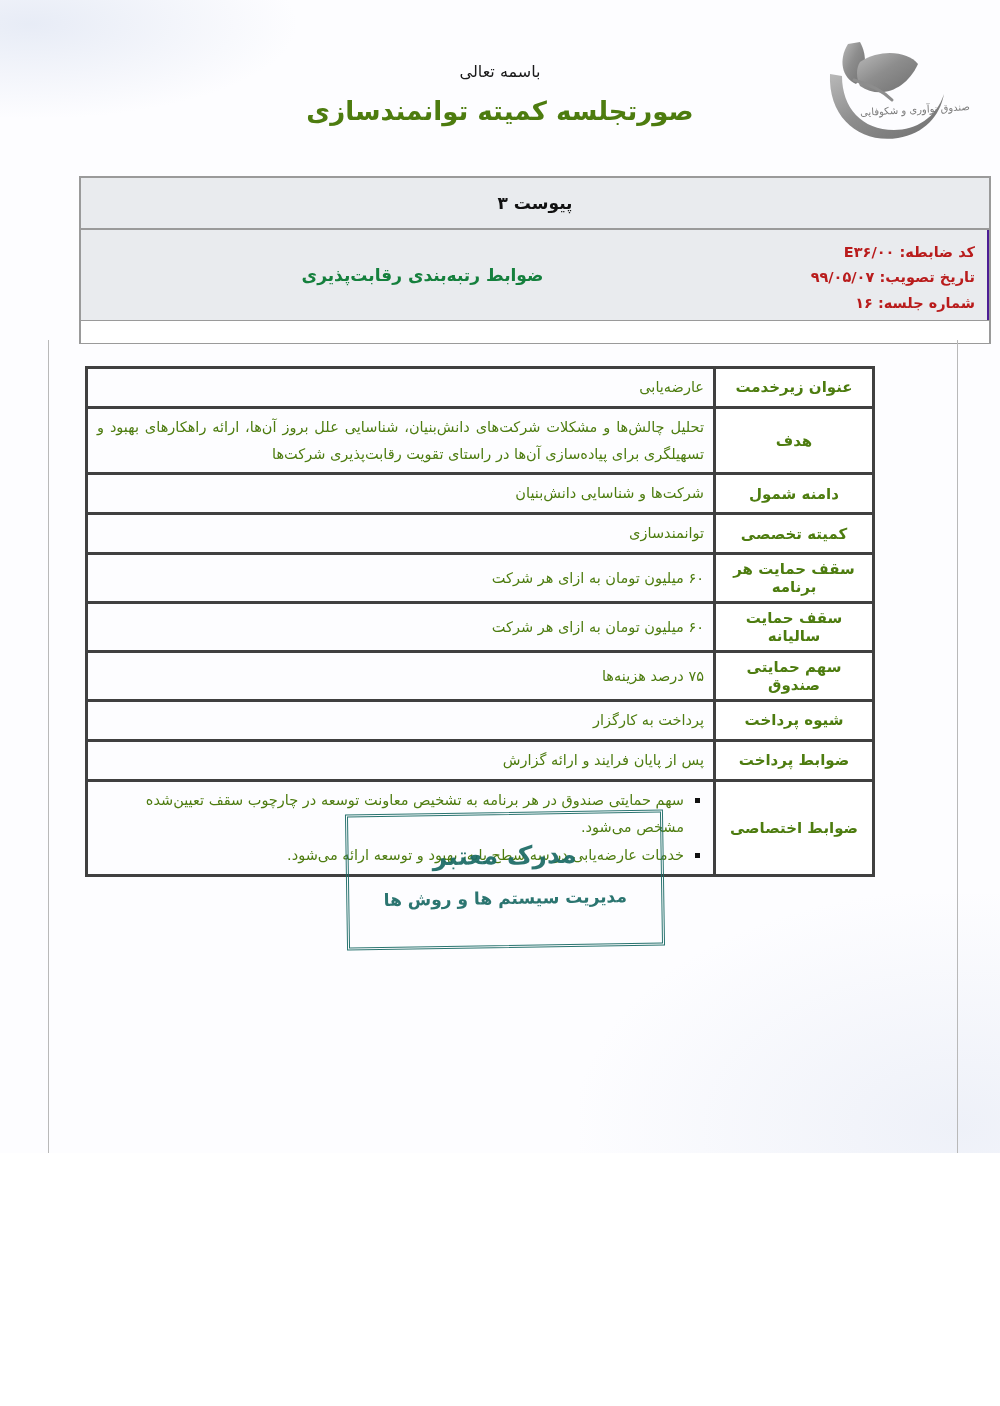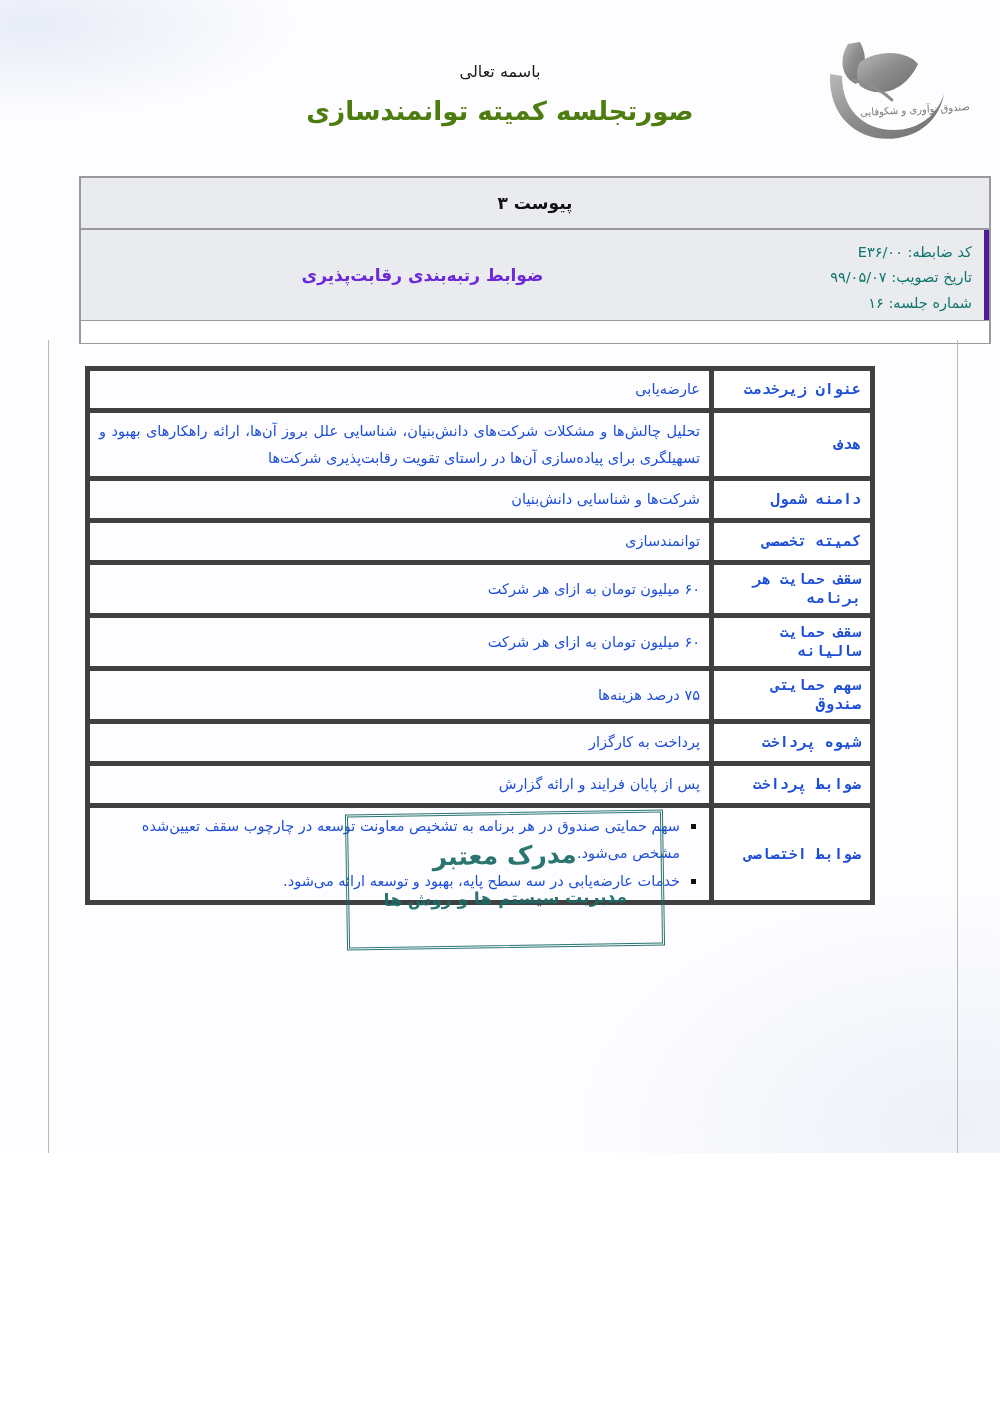--- a/index.html
+++ b/index.html
@@ -107,32 +107,32 @@
     flex-direction: row-reverse;
     height: 90px;
   }
   .meta-title {
     flex: 1 1 auto;
     display: flex;
     align-items: center;
     justify-content: center;
     font-size: 17px;
     font-weight: bold;
-    color: #6d28d9;
+    color: #15803d;
   }
   .meta-codes {
     flex: 0 0 225px;
-    border-right: 5px solid #4c1d95;
+    border-right: 2px solid #4c1d95;
     padding: 10px 12px 0 8px;
     box-sizing: border-box;
     text-align: right;
     font-size: 14.5px;
-    font-weight: normal;
+    font-weight: bold;
     line-height: 1.75;
-    color: #0f766e;
+    color: #b91c1c;
   }
   .meta-codes .code-latin {
     font-family: "DejaVu Sans", "Liberation Sans", sans-serif;
   }
   .band-white {
     height: 22px;
     background: #ffffff;
     border-left: 1px solid #9a9a9a;
     border-right: 1px solid #9a9a9a;
   }
@@ -151,33 +151,32 @@
   
   .data-table {
     position: absolute;
     left: 85px;
     top: 366px;
     width: 790px;
     border-collapse: collapse;
     table-layout: fixed;
   }
   .data-table td {
-    border: 5px solid #404040;
+    border: 3px solid #404040;
     padding: 5px 9px;
     font-size: 14.5px;
-    color: #1d4ed8;
+    color: #4d7c0f;
     vertical-align: middle;
   }
   .data-table td.label {
     width: 138px;
-    text-align: right;
+    text-align: center;
     font-weight: bold;
     font-size: 15px;
     background: #ffffff;
-    font-family: Liberation Mono, monospace;
   }
   .data-table td.value {
     text-align: right;
     line-height: 1.85;
   }
   .data-table td.value.justified {
     text-align: justify;
     text-align-last: right;
   }
   .bullets {

